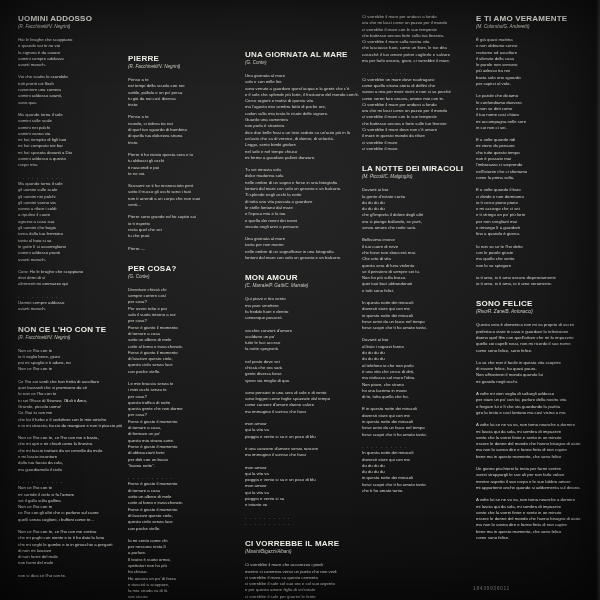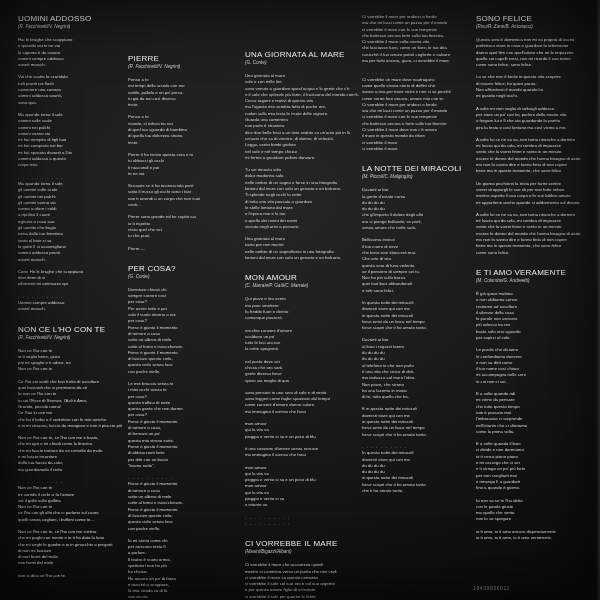--- a/index.html
+++ b/index.html
@@ -22,21 +22,21 @@
     box-shadow:inset 0 0 70px rgba(0,0,0,0.75);
   }
   .col{position:absolute;top:14px;}
   #col1{left:18px;width:102px;}
   #col2{left:128px;width:108px;margin-top:40px;}
   #col3{left:245px;width:112px;margin-top:36px;}
   #col4{left:362px;width:110px;}
   #col5{left:476px;width:118px;}
   .song{margin-bottom:12px;}
   .title{
-    font-size:8px;font-weight:normal;letter-spacing:0.2px;
+    font-size:8px;font-weight:bold;letter-spacing:0.2px;
     color:#f4f2ec;margin:0 0 1px 0;white-space:nowrap;
   }
   .credit{
     font-size:4.6px;font-style:italic;color:#cfccc3;
     margin:0 0 8px 0;white-space:nowrap;
   }
   .stanza{margin:0 0 6px 0;}
   .line{
     font-size:4.3px;line-height:6.3px;color:#dad7cf;
     white-space:nowrap;
@@ -450,66 +450,20 @@
         <div class="line">du du du du</div>
         <div class="line">du du du du</div>
         <div class="line">in questa notte dei miracoli</div>
         <div class="line">forse scopri che ti ho amato tanto</div>
         <div class="line">che ti ho amato tanto.</div>
       </div>
     </div>
   </div>
 <div id="col5" class="col">
     <div class="song">
-      <div class="title">SONO FELICE</div>
-      <div class="credit">(Riso/R. Zane/B. Antonacci)</div>
-      <div class="stanza">
-        <div class="line">Questa sera è domenica non mi va proprio di uscire</div>
-        <div class="line">preferisco stare in casa e guardare la televisione</div>
-        <div class="line">danno quel film con quell'attore che mi fa impazzire</div>
-        <div class="line">quello coi capelli rossi, non mi ricordo il suo nome</div>
-        <div class="line">come sono felice, sono felice.</div>
-      </div>
-      <div class="stanza">
-        <div class="line">Lo so che non è facile in questa vita scoprire</div>
-        <div class="line">di essere felice, ho quasi paura.</div>
-        <div class="line">Non affronterei il mondo quando lui</div>
-        <div class="line">mi guarda negli occhi.</div>
-      </div>
-      <div class="stanza">
-        <div class="line">A volte mi vien voglia di saltargli addosso</div>
-        <div class="line">per stare un po' con lui, parlare della nostra vita</div>
-        <div class="line">o fregare lui e lì che sta guardando la partita</div>
-        <div class="line">gira la testa e così lontano ma così vicino a me.</div>
-      </div>
-      <div class="stanza">
-        <div class="line">A volte lui se ne va va, non torna neanche a dormire</div>
-        <div class="line">mi lascia qui da sola, mi sembra di impazzire</div>
-        <div class="line">sento che la vorrei finire e sento in un minuto</div>
-        <div class="line">essere le donne del mondo che hanno bisogno di aiuto</div>
-        <div class="line">ma non lo sanno dire e fanno finta di non capire</div>
-        <div class="line">bene ma in questo momento, che sono felice</div>
-      </div>
-      <div class="stanza">
-        <div class="line">Un giorno picchierei la testa per farmi sentire</div>
-        <div class="line">vorrei strappargli le sue ali per non farlo volare</div>
-        <div class="line">mentre aspetto il suo corpo e le sue labbra amare</div>
-        <div class="line">mi appartiene anche quando si addormenta sul divano.</div>
-      </div>
-      <div class="stanza">
-        <div class="line">A volte lui se ne va va, non torna neanche a dormire</div>
-        <div class="line">mi lascia qui da sola, mi sembra di impazzire</div>
-        <div class="line">sento che la vorrei finire e sento in un minuto</div>
-        <div class="line">essere le donne del mondo che hanno bisogno di aiuto</div>
-        <div class="line">ma non lo sanno dire e fanno finta di non capire</div>
-        <div class="line">bene ma in questo momento, che sono felice</div>
-        <div class="line">come sono felice.</div>
-      </div>
-    </div>
-    <div class="song">
       <div class="title">E TI AMO VERAMENTE</div>
       <div class="credit">(M. Colombo/G. Andreetti)</div>
       <div class="stanza">
         <div class="line">È già quasi mattina</div>
         <div class="line">e non abbiamo sonno</div>
         <div class="line">restiamo ad ascoltare</div>
         <div class="line">il silenzio della casa</div>
         <div class="line">le parole non servono</div>
         <div class="line">più adesso tra noi</div>
         <div class="line">basta solo uno sguardo</div>
@@ -546,18 +500,64 @@
         <div class="line">Io non so se te l'ho detto</div>
         <div class="line">con le parole giuste</div>
         <div class="line">ma quello che sento</div>
         <div class="line">non lo so spiegare</div>
       </div>
       <div class="stanza">
         <div class="line">io ti amo, io ti amo ancora disperatamente</div>
         <div class="line">io ti amo, io ti amo, io ti amo veramente.</div>
       </div>
     </div>
+    <div class="song">
+      <div class="title">SONO FELICE</div>
+      <div class="credit">(Riso/R. Zane/B. Antonacci)</div>
+      <div class="stanza">
+        <div class="line">Questa sera è domenica non mi va proprio di uscire</div>
+        <div class="line">preferisco stare in casa e guardare la televisione</div>
+        <div class="line">danno quel film con quell'attore che mi fa impazzire</div>
+        <div class="line">quello coi capelli rossi, non mi ricordo il suo nome</div>
+        <div class="line">come sono felice, sono felice.</div>
+      </div>
+      <div class="stanza">
+        <div class="line">Lo so che non è facile in questa vita scoprire</div>
+        <div class="line">di essere felice, ho quasi paura.</div>
+        <div class="line">Non affronterei il mondo quando lui</div>
+        <div class="line">mi guarda negli occhi.</div>
+      </div>
+      <div class="stanza">
+        <div class="line">A volte mi vien voglia di saltargli addosso</div>
+        <div class="line">per stare un po' con lui, parlare della nostra vita</div>
+        <div class="line">o fregare lui e lì che sta guardando la partita</div>
+        <div class="line">gira la testa e così lontano ma così vicino a me.</div>
+      </div>
+      <div class="stanza">
+        <div class="line">A volte lui se ne va va, non torna neanche a dormire</div>
+        <div class="line">mi lascia qui da sola, mi sembra di impazzire</div>
+        <div class="line">sento che la vorrei finire e sento in un minuto</div>
+        <div class="line">essere le donne del mondo che hanno bisogno di aiuto</div>
+        <div class="line">ma non lo sanno dire e fanno finta di non capire</div>
+        <div class="line">bene ma in questo momento, che sono felice</div>
+      </div>
+      <div class="stanza">
+        <div class="line">Un giorno picchierei la testa per farmi sentire</div>
+        <div class="line">vorrei strappargli le sue ali per non farlo volare</div>
+        <div class="line">mentre aspetto il suo corpo e le sue labbra amare</div>
+        <div class="line">mi appartiene anche quando si addormenta sul divano.</div>
+      </div>
+      <div class="stanza">
+        <div class="line">A volte lui se ne va va, non torna neanche a dormire</div>
+        <div class="line">mi lascia qui da sola, mi sembra di impazzire</div>
+        <div class="line">sento che la vorrei finire e sento in un minuto</div>
+        <div class="line">essere le donne del mondo che hanno bisogno di aiuto</div>
+        <div class="line">ma non lo sanno dire e fanno finta di non capire</div>
+        <div class="line">bene ma in questo momento, che sono felice</div>
+        <div class="line">come sono felice.</div>
+      </div>
+    </div>
   </div>
 
 <div class="catalog">18439936011</div>
 
 <div class="edge-light"></div>
 <div class="vignette"></div>
 
 </body></html>

